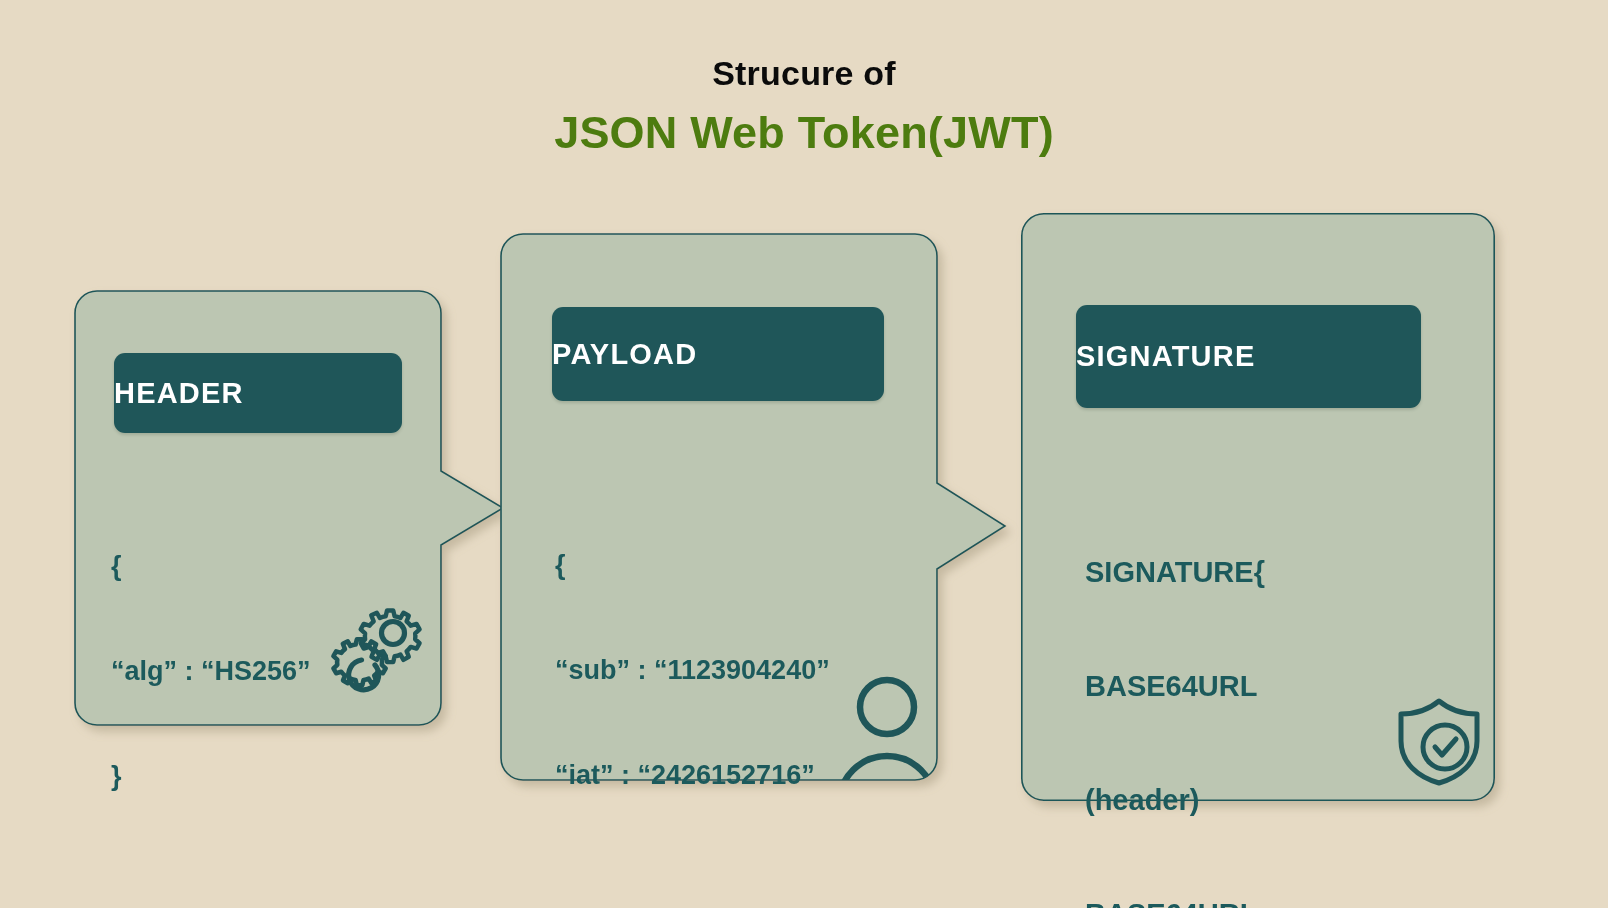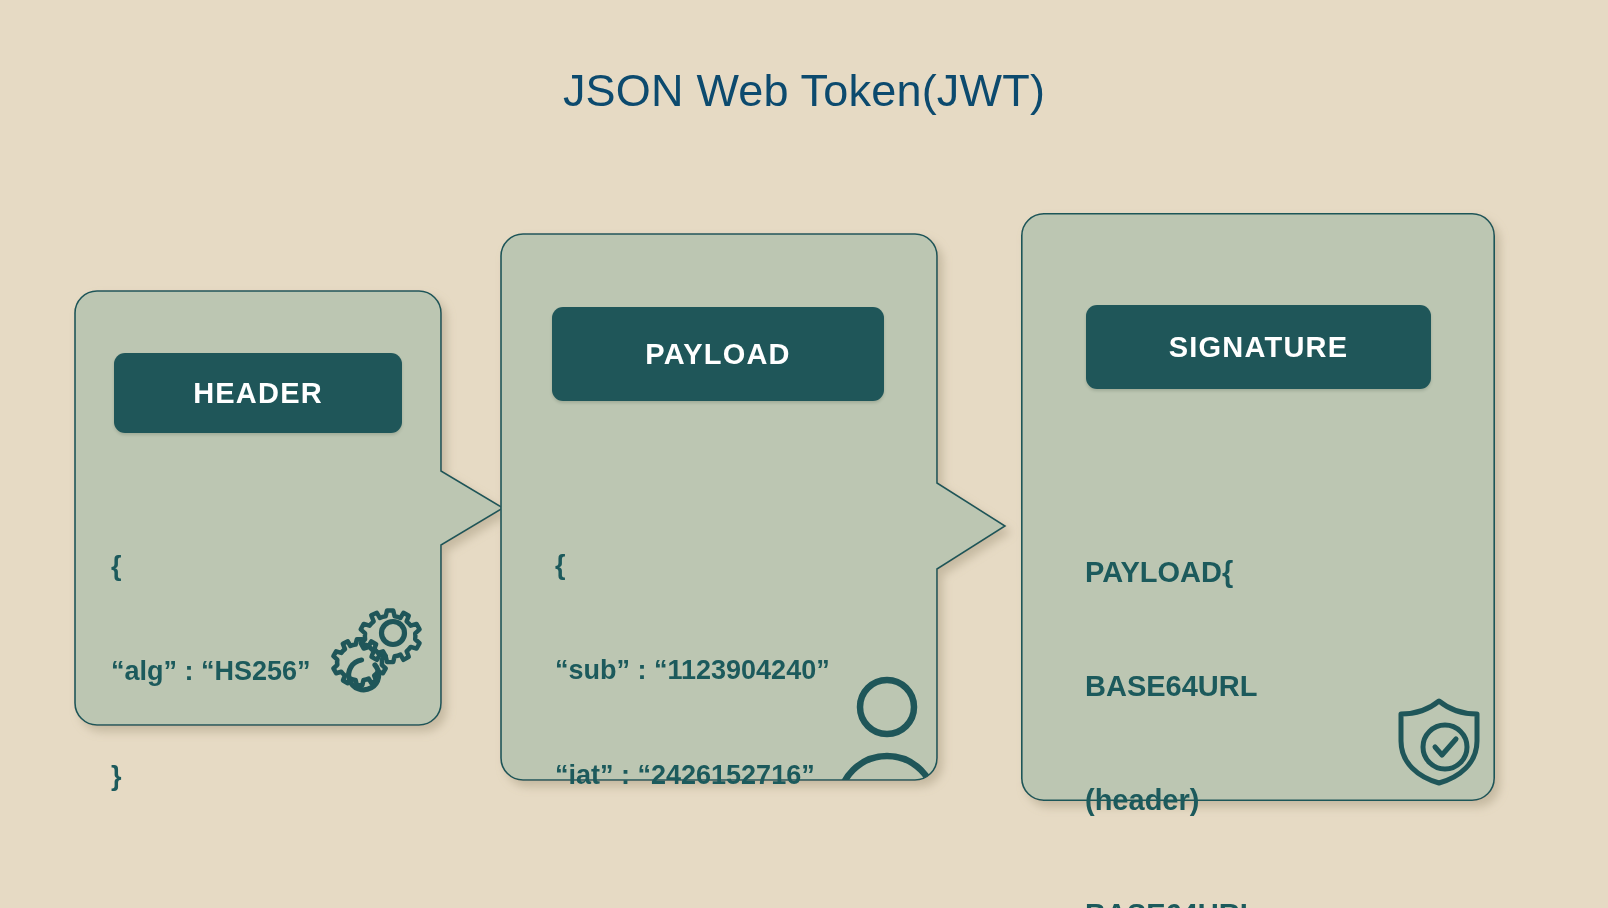--- a/index.html
+++ b/index.html
@@ -34,22 +34,22 @@
   }
   .title-line1 {
     font-size: 34px;
     font-weight: bold;
     color: #0b0b0b;
     letter-spacing: 0.2px;
     line-height: 42px;
   }
   .title-line2 {
     font-size: 45px;
-    font-weight: normal;
-    color: #0c4a6e;
+    font-weight: bold;
+    color: #4d7c0f;
     letter-spacing: 0.2px;
     line-height: 58px;
     margin-top: 10px;
   }
 
   
   .card {
     position: absolute;
     box-sizing: border-box;
   }
@@ -66,21 +66,21 @@
     width: 100%;
     height: 100%;
   }
 
   .pill {
     position: absolute;
     background: #1f5659;
     border-radius: 11px;
     display: flex;
     align-items: center;
-    justify-content: center;
+    justify-content: flex-start;
     color: #ffffff;
     font-weight: bold;
     letter-spacing: 1.2px;
     box-shadow: 0 2px 3px rgba(40, 60, 45, 0.18);
   }
 
   .code {
     position: absolute;
     color: #1c5a5c;
     font-weight: bold;
@@ -93,35 +93,36 @@
     overflow: hidden;
   }
 
   
   #card-header  { left: 75px;   top: 291px; width: 430px; height: 340px; }
   #card-payload { left: 501px;  top: 234px; width: 506px; height: 546px; }
   #card-signature { left: 1021px; top: 213px; width: 474px; height: 588px; }
 
   #pill-header    { left: 39px; top: 62px;  width: 288px; height: 80px;  font-size: 29px; }
   #pill-payload   { left: 51px; top: 73px;  width: 332px; height: 94px;  font-size: 29px; }
-  #pill-signature { left: 65px; top: 92px;  width: 345px; height: 84px;  font-size: 29px; }
+  #pill-signature { left: 55px; top: 92px;  width: 345px; height: 103px;  font-size: 29px; }
 
   #code-header    { left: 36px; top: 188px; font-size: 27px; line-height: 35px; }
   #code-payload   { left: 54px; top: 244px; font-size: 27px; line-height: 35px; }
   #code-signature { left: 64px; top: 264px; font-size: 29px; line-height: 38px; }
 
   #icon-gears  { left: 245px; top: 312px; width: 110px; height: 100px; }
   #icon-shield { left: 368px; top: 482px; width: 100px; height: 92px; }
 </style>
 </head>
 <body>
 
 <div id="stage">
 
   <div class="title-block">
+    <div class="title-line1">Strucure of</div>
     <div class="title-line2">JSON Web Token(JWT)</div>
   </div>
 
   <div class="card" id="card-header">
     <svg class="card-svg" width="430" height="434" viewBox="0 0 430 434">
       <defs>
         <filter id="sh1" x="-20%" y="-20%" width="150%" height="150%">
           <feDropShadow dx="5" dy="6" stdDeviation="5" flood-color="#9d9377" flood-opacity="0.45"></feDropShadow>
         </filter>
       </defs>
@@ -205,21 +206,21 @@
           <feDropShadow dx="5" dy="6" stdDeviation="5" flood-color="#9d9377" flood-opacity="0.45"></feDropShadow>
         </filter>
       </defs>
       <rect x="0.8" y="0.8" width="472.4" height="586.4" rx="22" ry="22" fill="#bcc6b2" stroke="#1f5659" stroke-width="1.6" filter="url(#sh3)"></rect>
     </svg>
     <div class="card-inner">
       <div class="pill" id="pill-signature">
         <span>SIGNATURE</span>
       </div>
       <div class="code" id="code-signature">
-        <div>PAYLOAD{</div>
+        <div>SIGNATURE{</div>
         <div>BASE64URL</div>
         <div>(header)</div>
         <div>BASE64URL</div>
         
       </div>
       <div class="icon" id="icon-shield">
         <svg width="100" height="92" viewBox="0 0 100 92" fill="none" stroke="#1f5659" stroke-width="5" stroke-linecap="round" stroke-linejoin="round">
           <path d="M50 6 C62 16 76 19 88 19 L88 46 C88 68 71 82 50 88 C29 82 12 68 12 46 L12 19 C24 19 38 16 50 6 Z"></path>
           <circle cx="56" cy="52" r="22"></circle>
           <path d="M46 52 l7 8 l14 -16"></path>

